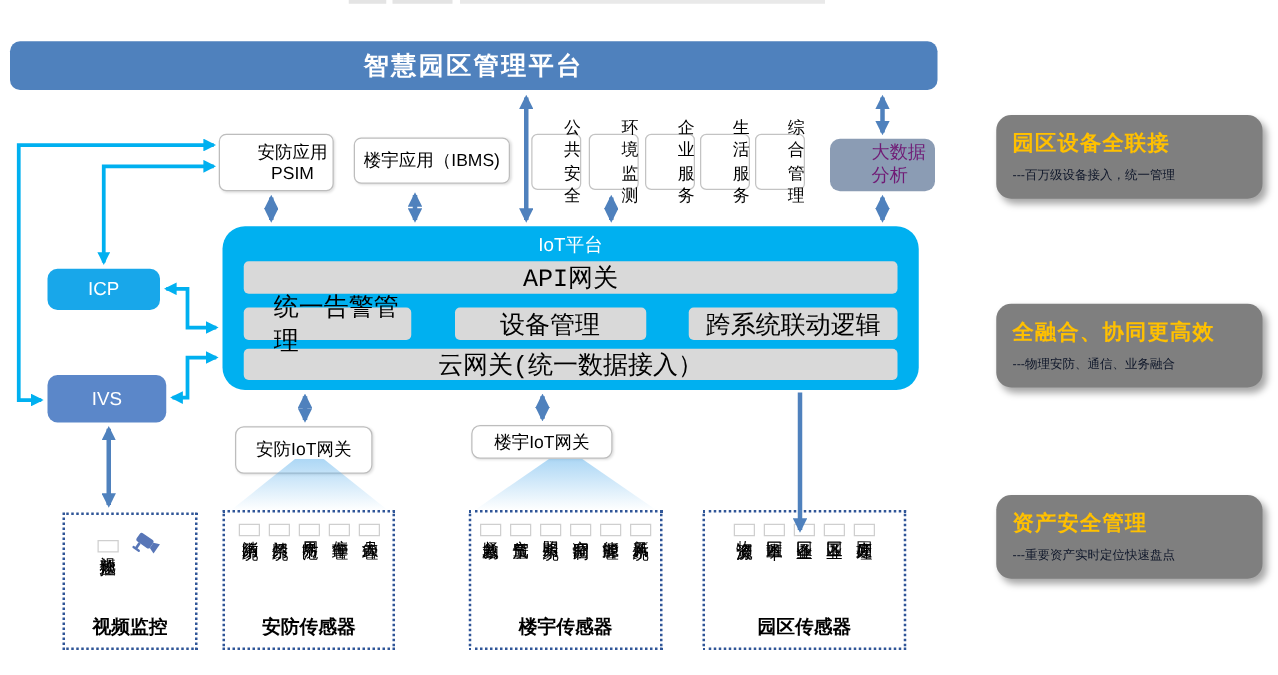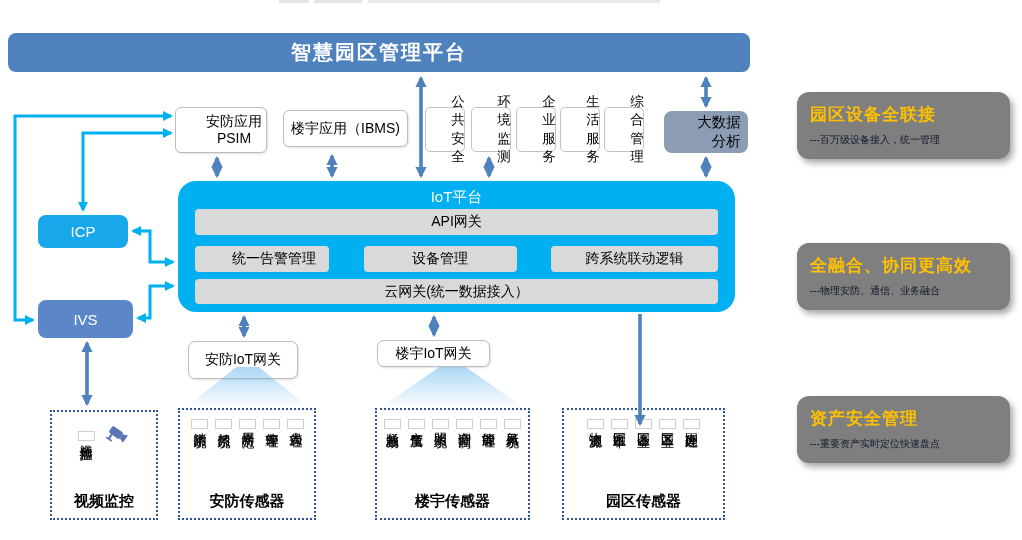--- a/index.html
+++ b/index.html
@@ -20,29 +20,29 @@
   .app-box { position:absolute; background:#fff; border:1px solid #bdbdbd; border-radius:6px;
     display:flex; align-items:center; justify-content:center; text-align:center;
     font-size:14px; color:#000; box-shadow:1px 1px 2px rgba(0,0,0,.12); line-height:1.25; }
 
   .svc-box { position:absolute; top:107px; width:40px; height:45px;
     background:#fff; border:1px solid #c3c3c3; border-radius:5px;
     display:flex; align-items:center; justify-content:center; text-align:center;
     font-size:13.5px; line-height:1.35; color:#000; }
 
   .bigdata { position:absolute; left:664px; top:111px; width:84px; height:42px;
-    background:#8b9cb4; border-radius:8px; color:#000000; font-size:14.5px; line-height:1.3;
-    display:flex; align-items:center; justify-content:center; text-align:right; }
+    background:#8b9cb4; border-radius:8px; color:#701a75; font-size:14.5px; line-height:1.3;
+    display:flex; align-items:center; justify-content:center; text-align:left; }
 
   
   .iot { position:absolute; left:178px; top:181px; width:557px; height:131px;
     background:#00b0f0; border-radius:18px; padding:5px 17px 0; }
   .iot-title { text-align:center; color:#fff; font-size:15px; height:23px; line-height:21px; }
-  .iot-bar { background:#d9d9d9; border-radius:4px; color:#000; font-size:14px;
-    display:flex; align-items:center; justify-content:center; }
+  .iot-bar { background:#d9d9d9; border-radius:4px; color:#000; font-size:20px;
+    display:flex; align-items:center; justify-content:center;font-family:Liberation Mono, monospace; }
   .iot-api { height:26px; }
   .iot-row { display:flex; justify-content:space-between; margin-top:11px; height:26px; }
   .iot-row .iot-bar { height:26px; }
   .iot-cloud { height:25px; margin-top:7px; }
 
   
   .icp { position:absolute; left:38px; top:215px; width:90px; height:33px;
     background:#18a7ea; border-radius:8px; color:#fff; font-size:15px;
     display:flex; align-items:center; justify-content:center; }
   .ivs { position:absolute; left:38px; top:300px; width:95px; height:38px;

